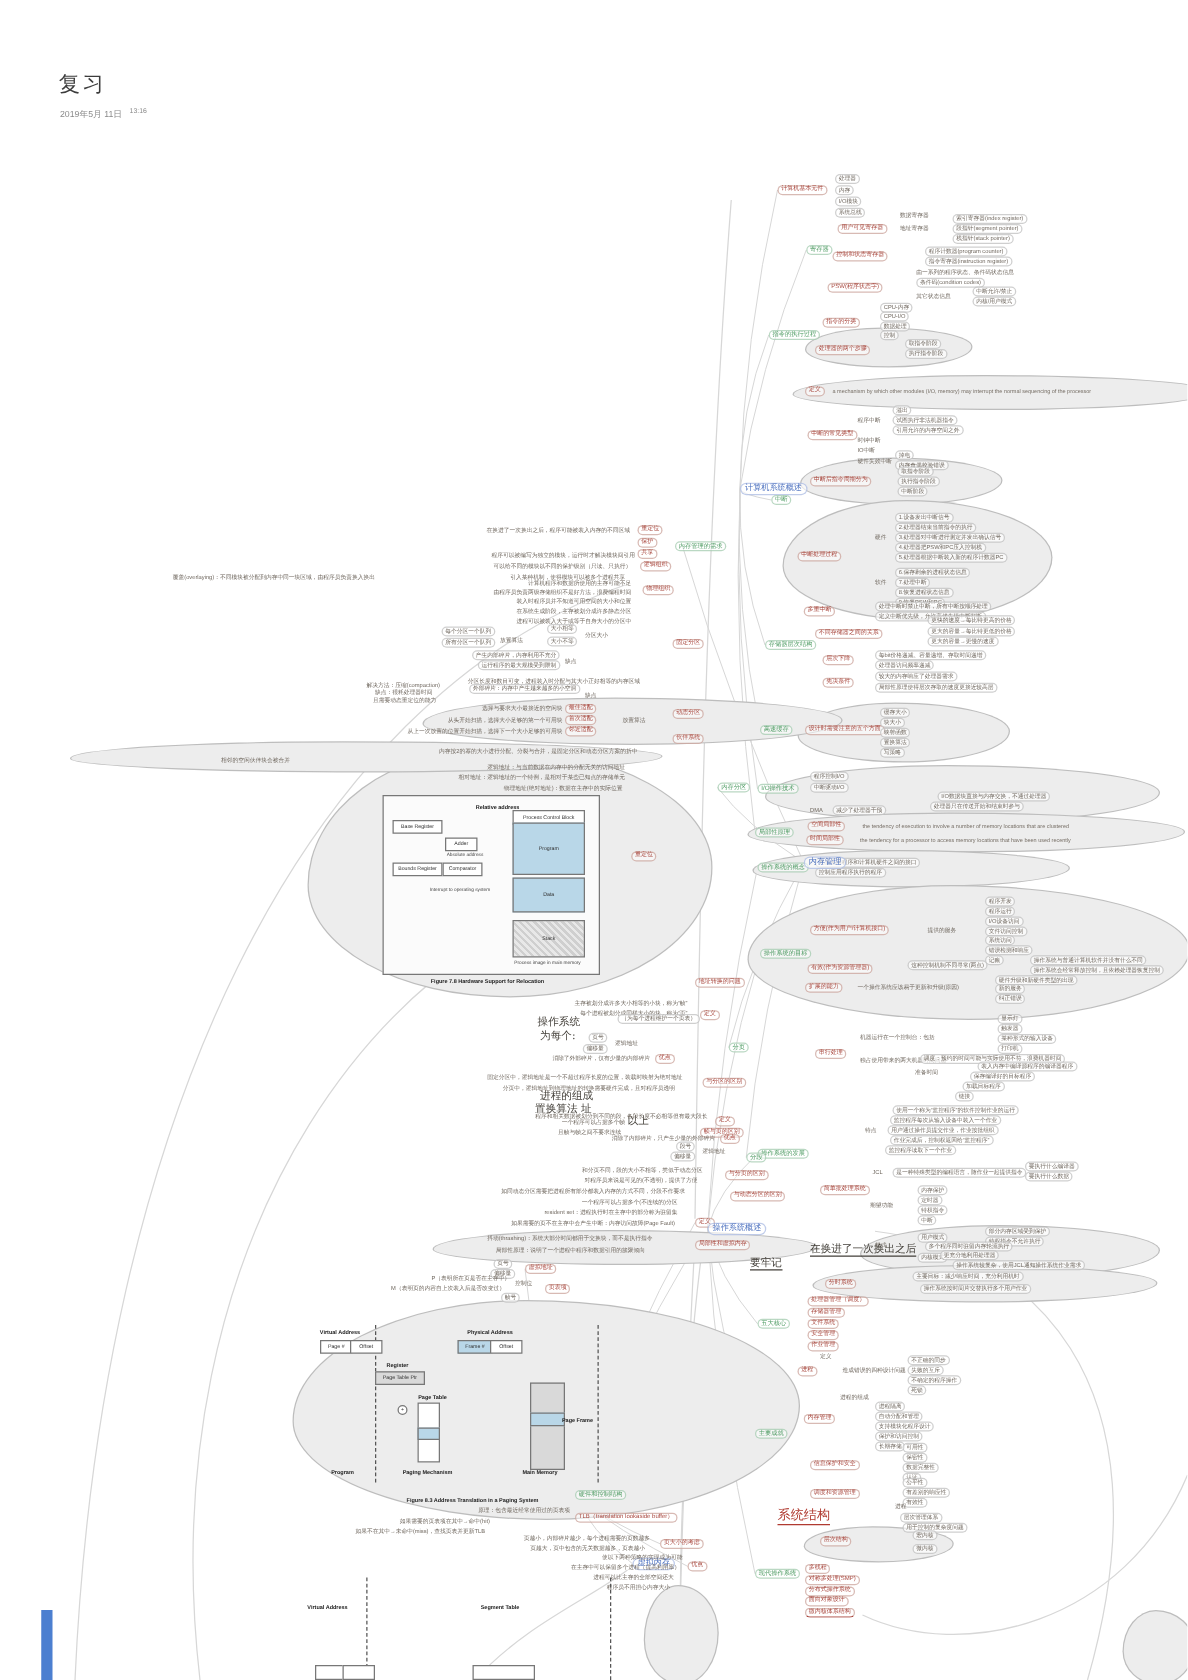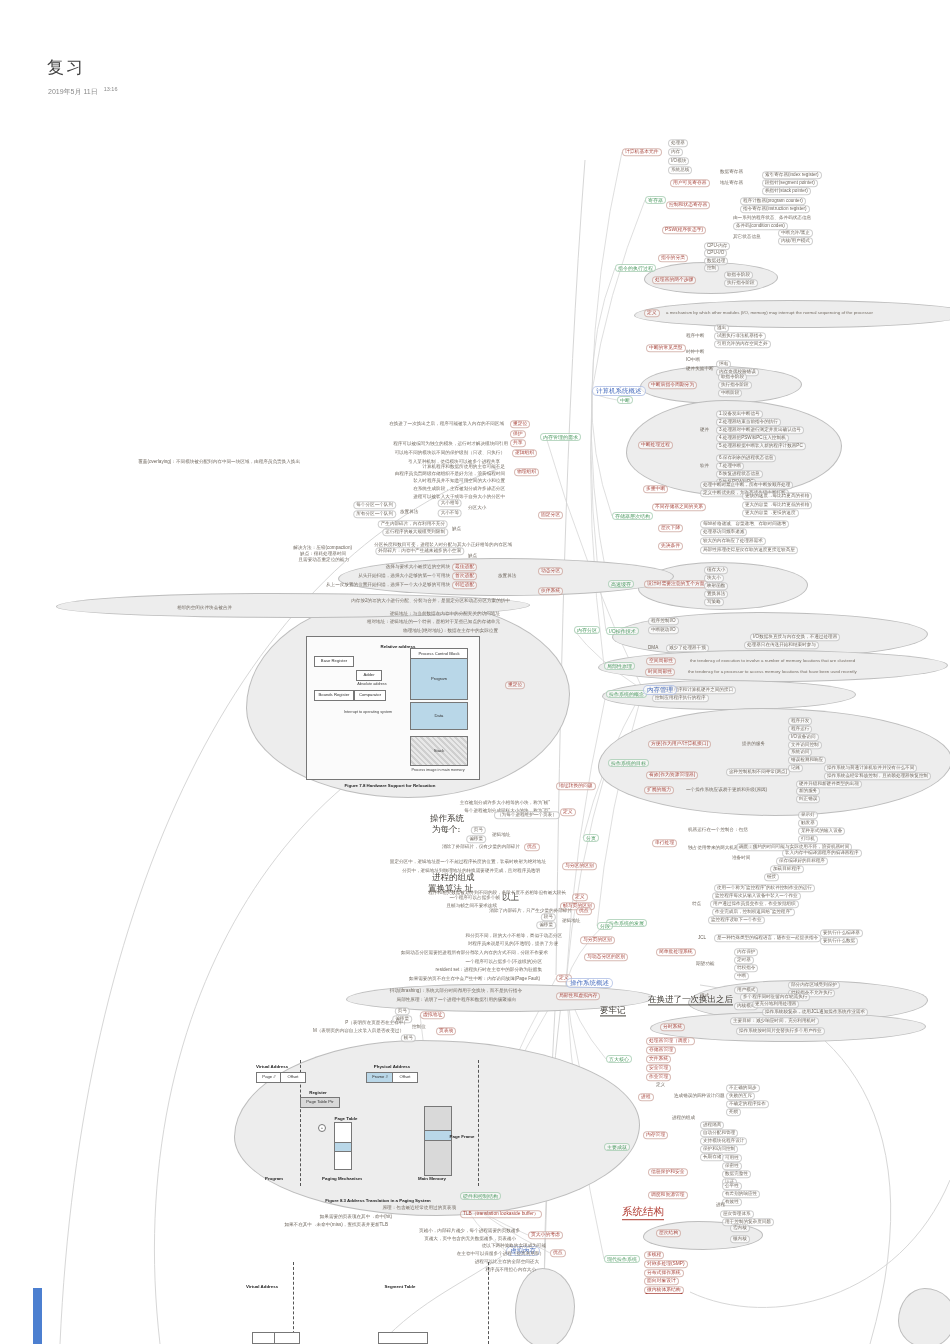--- a/index.html
+++ b/index.html
@@ -15,21 +15,21 @@
      transform:translate(0,-50%);}
   .ar{transform:translate(-100%,-50%);}
   .lb{border:1px solid rgba(160,160,160,.5);border-radius:4px;padding:0 2px;background:rgba(255,255,255,.65);}
   .r{color:#a8453c;border:1px solid rgba(190,140,130,.6);border-radius:5px;padding:0 2px;
      background:rgba(255,255,255,.5);font-size:4.8px;}
   .g{color:#4d9b62;border:1px solid rgba(140,190,155,.6);border-radius:5px;padding:0 2px;
      background:rgba(255,255,255,.5);font-size:5px;}
   .b{color:#4a6fbf;border:1px solid rgba(150,170,220,.6);border-radius:5px;padding:0 3px;
      background:rgba(255,255,255,.6);font-size:6.5px;}
   .h{font-family:"DejaVu Serif",serif;color:#44403a;font-size:8.5px;}
-  .hr{font-family:Liberation Mono, monospace;color:#b03a30;font-size:10.5px;}
+  .hr{font-family:Liberation Sans, sans-serif;color:#b03a30;font-size:10.5px;}
   .u{border-bottom:1px solid currentColor;}
   .eng{font-size:4.4px;color:#776f66;}
   .cap{font-weight:bold;font-size:5px;color:#333;}
   .fbx{position:absolute;border:1px solid #777;background:#fff;font-size:4.2px;color:#333;
        display:flex;align-items:center;justify-content:center;text-align:center;line-height:1.05;}
   .blue{background:#b9d7e8;}
   .gray{background:#d9d9d9;}
   .hatch{background:repeating-linear-gradient(45deg,#e8e8e8 0 2px,#cfcfcf 2px 4px);}
   .dash{position:absolute;border-left:1px dashed #555;width:0;}
   .flab{position:absolute;font-size:4.4px;font-weight:bold;color:#222;transform:translate(-50%,-50%);white-space:nowrap;}

